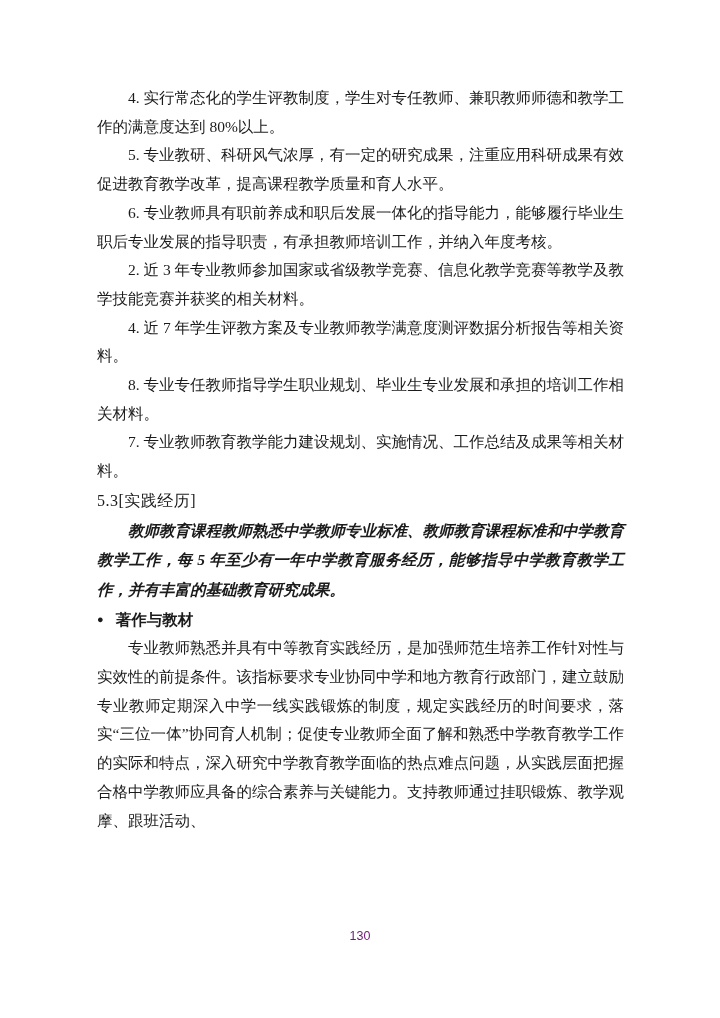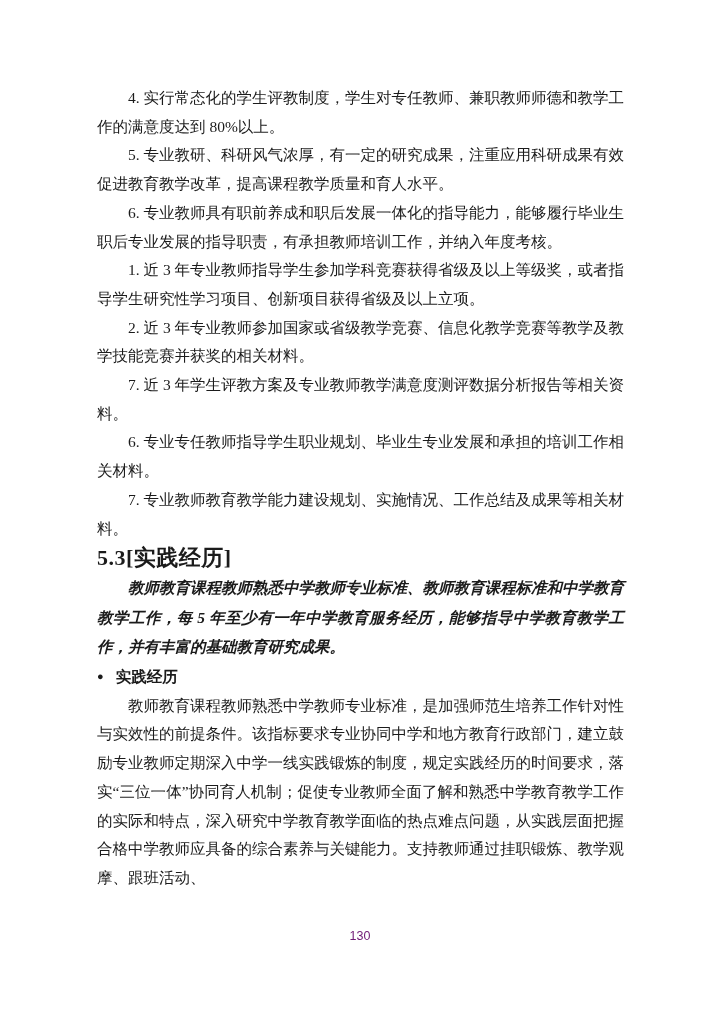--- a/index.html
+++ b/index.html
@@ -36,22 +36,22 @@
     margin-left: 43px;
     font-weight: 700;
   }
   .bullet-dot {
     display: inline-block;
     font-size: 11px;
     vertical-align: 2px;
     margin-right: 12px;
   }
   .section-heading {
-    font-size: 22px;
-    font-weight: 700;
+    font-size: 16px;
+    font-weight: 400;
     margin: 7px 0 9px 43px;
     line-height: 30px;
     letter-spacing: 0.5px;
   }
   .bold-para {
     font-weight: 700;
     text-indent: 2em;
     line-height: 29.6px;
     font-style: italic;
   }
@@ -70,30 +70,29 @@
 <body>
 
 <div class="page">
   <div class="text-area">
 
     <p class="body-para">4. 实行常态化的学生评教制度，学生对专任教师、兼职教师师德和教学工作的满意度达到 80%以上。</p>
     <p class="body-para">5. 专业教研、科研风气浓厚，有一定的研究成果，注重应用科研成果有效促进教育教学改革，提高课程教学质量和育人水平。</p>
     <p class="body-para">6. 专业教师具有职前养成和职后发展一体化的指导能力，能够履行毕业生职后专业发展的指导职责，有承担教师培训工作，并纳入年度考核。</p>
 
 
-    <p class="body-para">1. 近 3 年专业教师指导学生参加学科竞赛获得省级及以上等级奖，或者指导学生研究性学习项目、创新项目获得省级及以上立项。</p>
     <p class="body-para">2. 近 3 年专业教师参加国家或省级教学竞赛、信息化教学竞赛等教学及教学技能竞赛并获奖的相关材料。</p>
-    <p class="body-para">7. 近 3 年学生评教方案及专业教师教学满意度测评数据分析报告等相关资料。</p>
-    <p class="body-para">6. 专业专任教师指导学生职业规划、毕业生专业发展和承担的培训工作相关材料。</p>
+    <p class="body-para">4. 近 7 年学生评教方案及专业教师教学满意度测评数据分析报告等相关资料。</p>
+    <p class="body-para">8. 专业专任教师指导学生职业规划、毕业生专业发展和承担的培训工作相关材料。</p>
     <p class="body-para">7. 专业教师教育教学能力建设规划、实施情况、工作总结及成果等相关材料。</p>
 
     <h2 class="section-heading">5.3[实践经历]</h2>
 
     <p class="bold-para">教师教育课程教师熟悉中学教师专业标准、教师教育课程标准和中学教育教学工作，每 5 年至少有一年中学教育服务经历，能够指导中学教育教学工作，并有丰富的基础教育研究成果。</p>
 
-    <p class="bullet-line"><span class="bullet-dot">●</span><span>实践经历</span></p>
+    <p class="bullet-line"><span class="bullet-dot">●</span><span>著作与教材</span></p>
 
-    <p class="body-para">教师教育课程教师熟悉中学教师专业标准，是加强师范生培养工作针对性与实效性的前提条件。该指标要求专业协同中学和地方教育行政部门，建立鼓励专业教师定期深入中学一线实践锻炼的制度，规定实践经历的时间要求，落实“三位一体”协同育人机制；促使专业教师全面了解和熟悉中学教育教学工作的实际和特点，深入研究中学教育教学面临的热点难点问题，从实践层面把握合格中学教师应具备的综合素养与关键能力。支持教师通过挂职锻炼、教学观摩、跟班活动、</p>
+    <p class="body-para">专业教师熟悉并具有中等教育实践经历，是加强师范生培养工作针对性与实效性的前提条件。该指标要求专业协同中学和地方教育行政部门，建立鼓励专业教师定期深入中学一线实践锻炼的制度，规定实践经历的时间要求，落实“三位一体”协同育人机制；促使专业教师全面了解和熟悉中学教育教学工作的实际和特点，深入研究中学教育教学面临的热点难点问题，从实践层面把握合格中学教师应具备的综合素养与关键能力。支持教师通过挂职锻炼、教学观摩、跟班活动、</p>
 
   </div>
 
   <div class="page-number">130</div>
 </div>
 
 </body></html>

